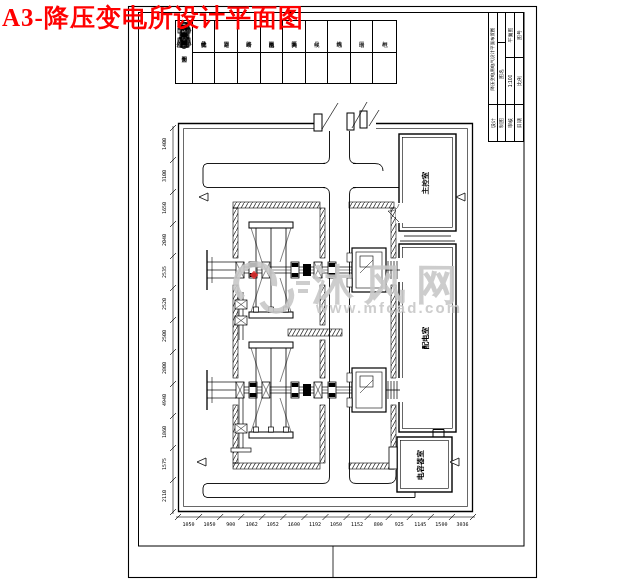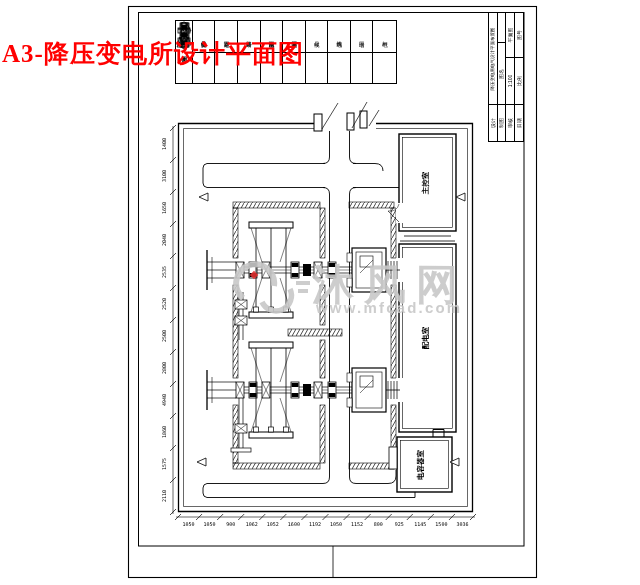--- a/index.html
+++ b/index.html
@@ -1,21 +1,21 @@
 <!DOCTYPE html>
 <html><head>
 <meta charset="utf-8">
 <style>
   html,body{margin:0;padding:0;background:#fff;}
   .page{position:relative;width:640px;height:585px;background:#fff;overflow:hidden;
         font-family:"Liberation Sans","DejaVu Sans",sans-serif;}
   .page svg{position:absolute;left:0;top:0;}
   
   .red-title{position:absolute;left:2px;top:1px;font-size:25px;font-weight:bold;color:#ff0000;
-             font-family:"Liberation Serif","DejaVu Serif",serif;letter-spacing:1px;white-space:nowrap;z-index:30;margin-top:36px;}
+             font-family:"Liberation Serif","DejaVu Serif",serif;letter-spacing:1px;white-space:nowrap;z-index:30;}
   
   .legend{position:absolute;left:175px;top:20px;width:222px;height:64px;border:1px solid #000;
           background:#fff;display:flex;z-index:10;box-sizing:border-box;}
   .lg-head{width:16px;border-right:1px solid #000;display:flex;align-items:center;justify-content:center;}
   .lg-col{width:22.9px;border-right:1px solid #000;display:flex;flex-direction:column;box-sizing:border-box;}
   .lg-col:last-child{border-right:none;}
   .lg-name{height:31px;border-bottom:1px solid #000;display:flex;align-items:center;justify-content:center;overflow:hidden;}
   .lg-sym{flex:1;display:flex;align-items:center;justify-content:center;}
   .vrt{writing-mode:vertical-rl;text-orientation:upright;font-size:5.5px;line-height:1;display:block;}
   

